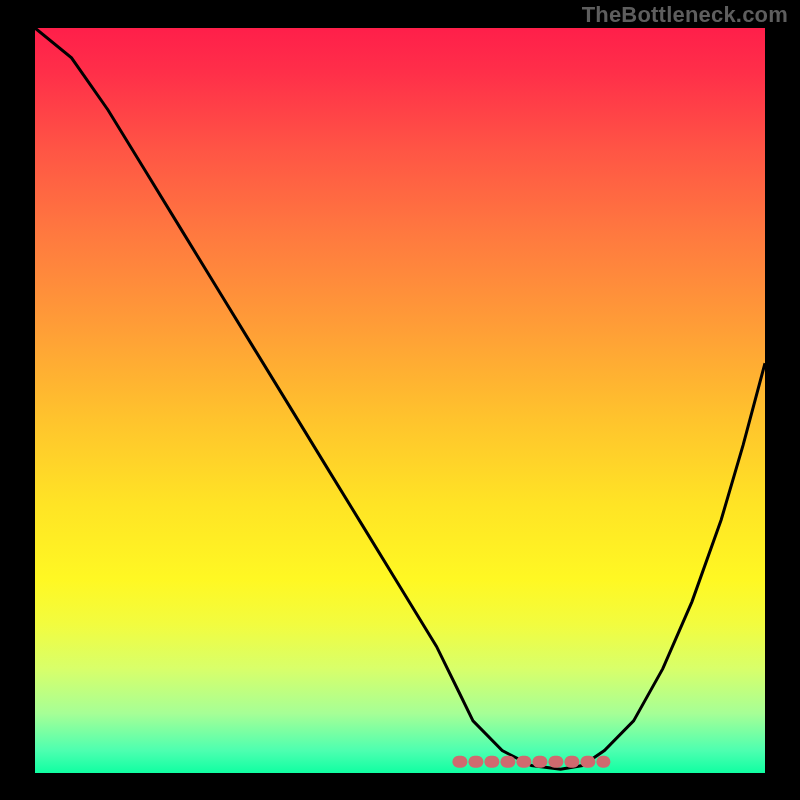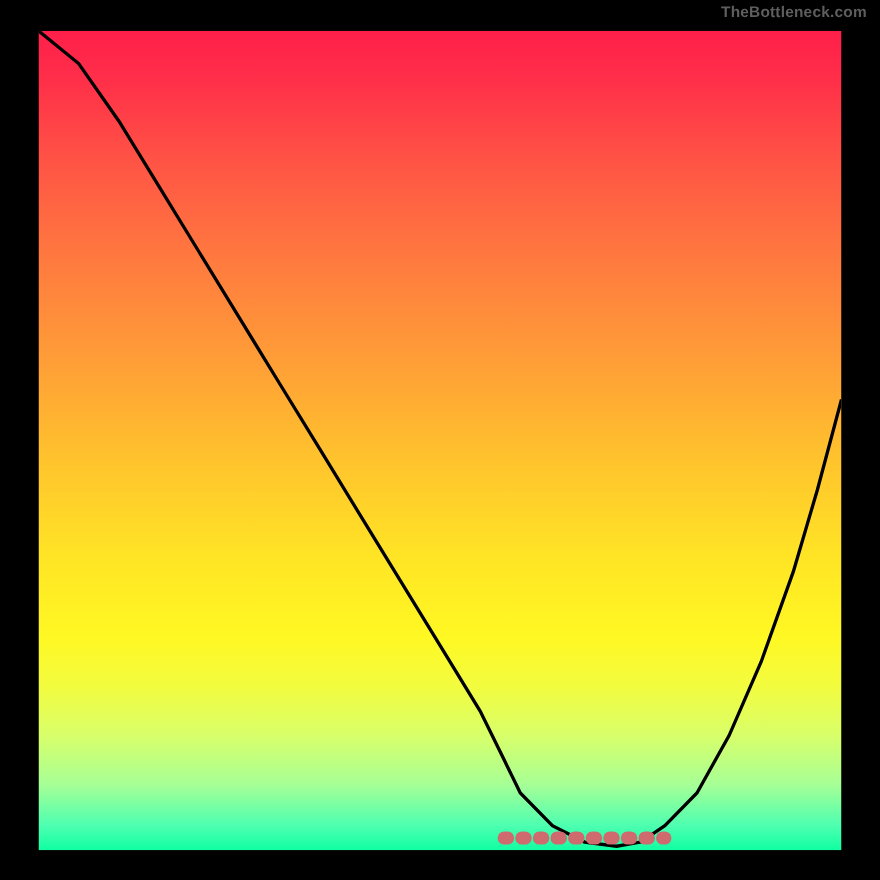--- a/index.html
+++ b/index.html
@@ -15,21 +15,21 @@
     position: relative;
     width: 800px;
     height: 800px;
     background: #000;
   }
   .watermark {
     position: absolute;
     top: 2px;
     right: 12px;
     color: #5e5e5e;
-    font-size: 14px;
+    font-size: 22px;
     font-weight: 600;
     letter-spacing: 0.2px;
     z-index: 20;
   }
   .plot-area {
     position: absolute;
     left: 35px;
     top: 28px;
     width: 730px;
     height: 745px;

